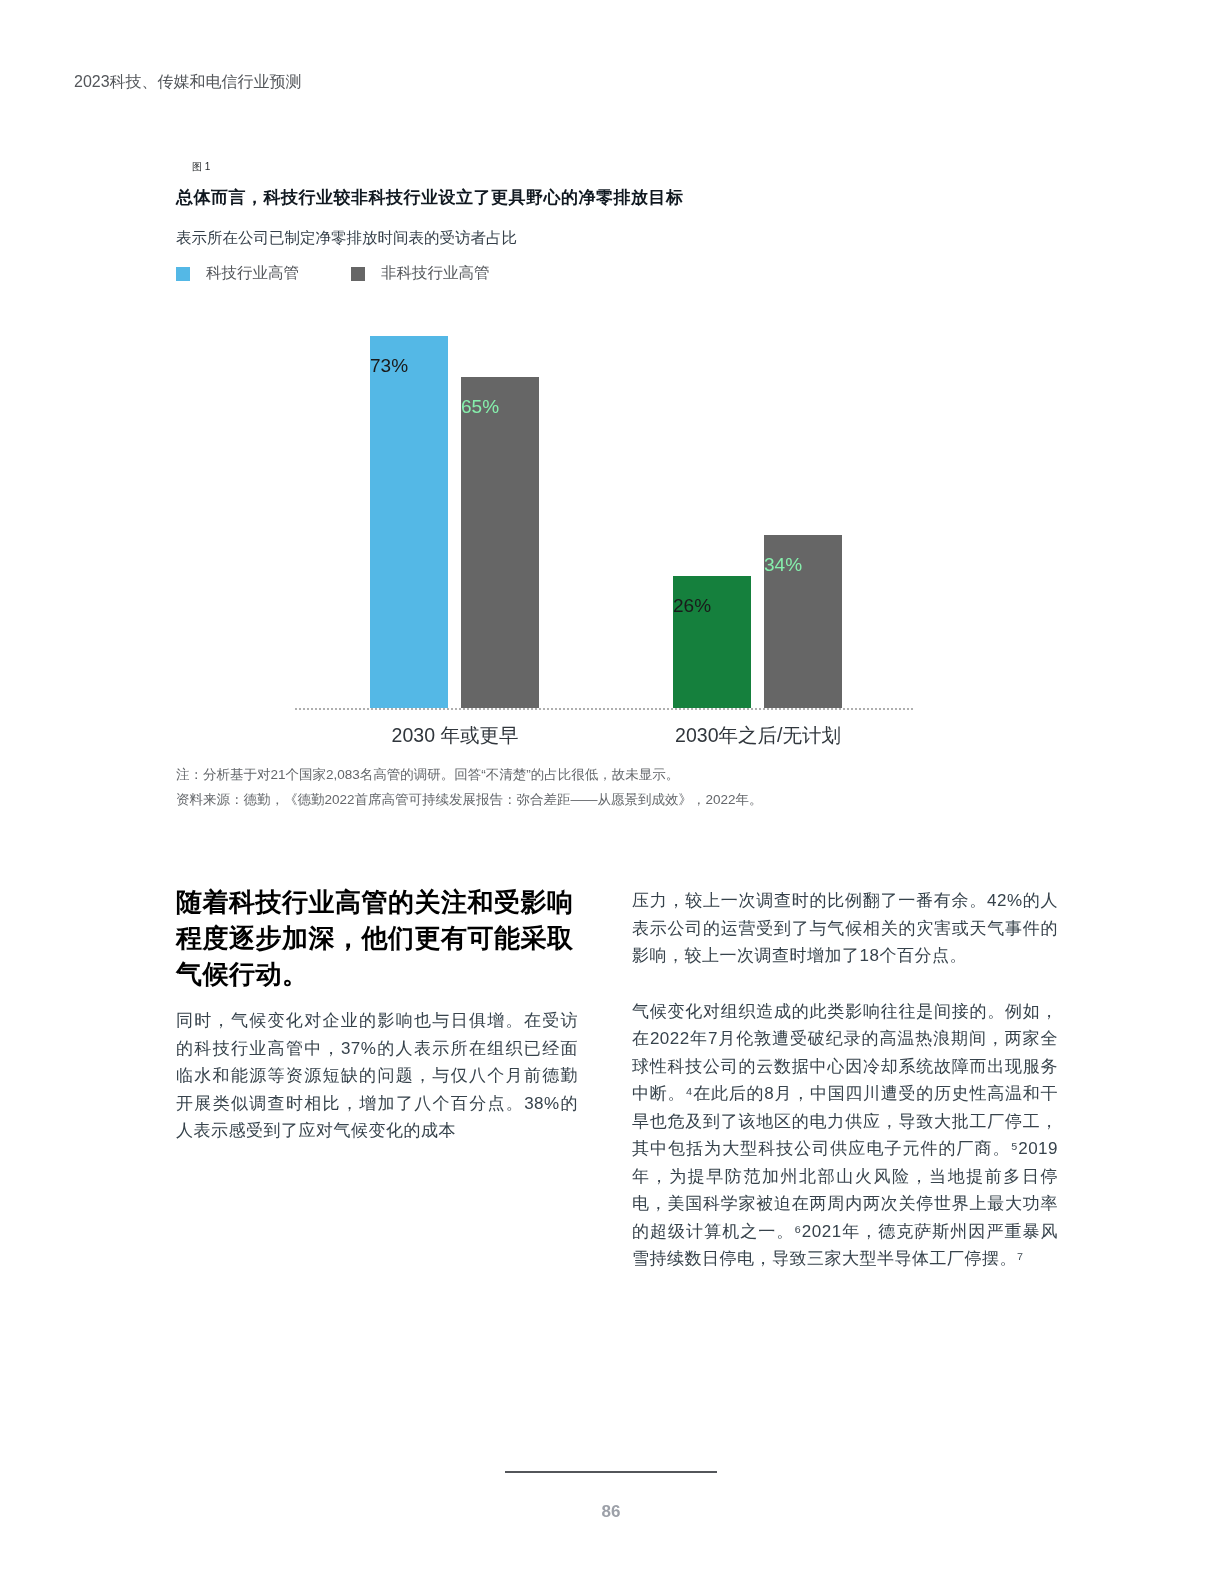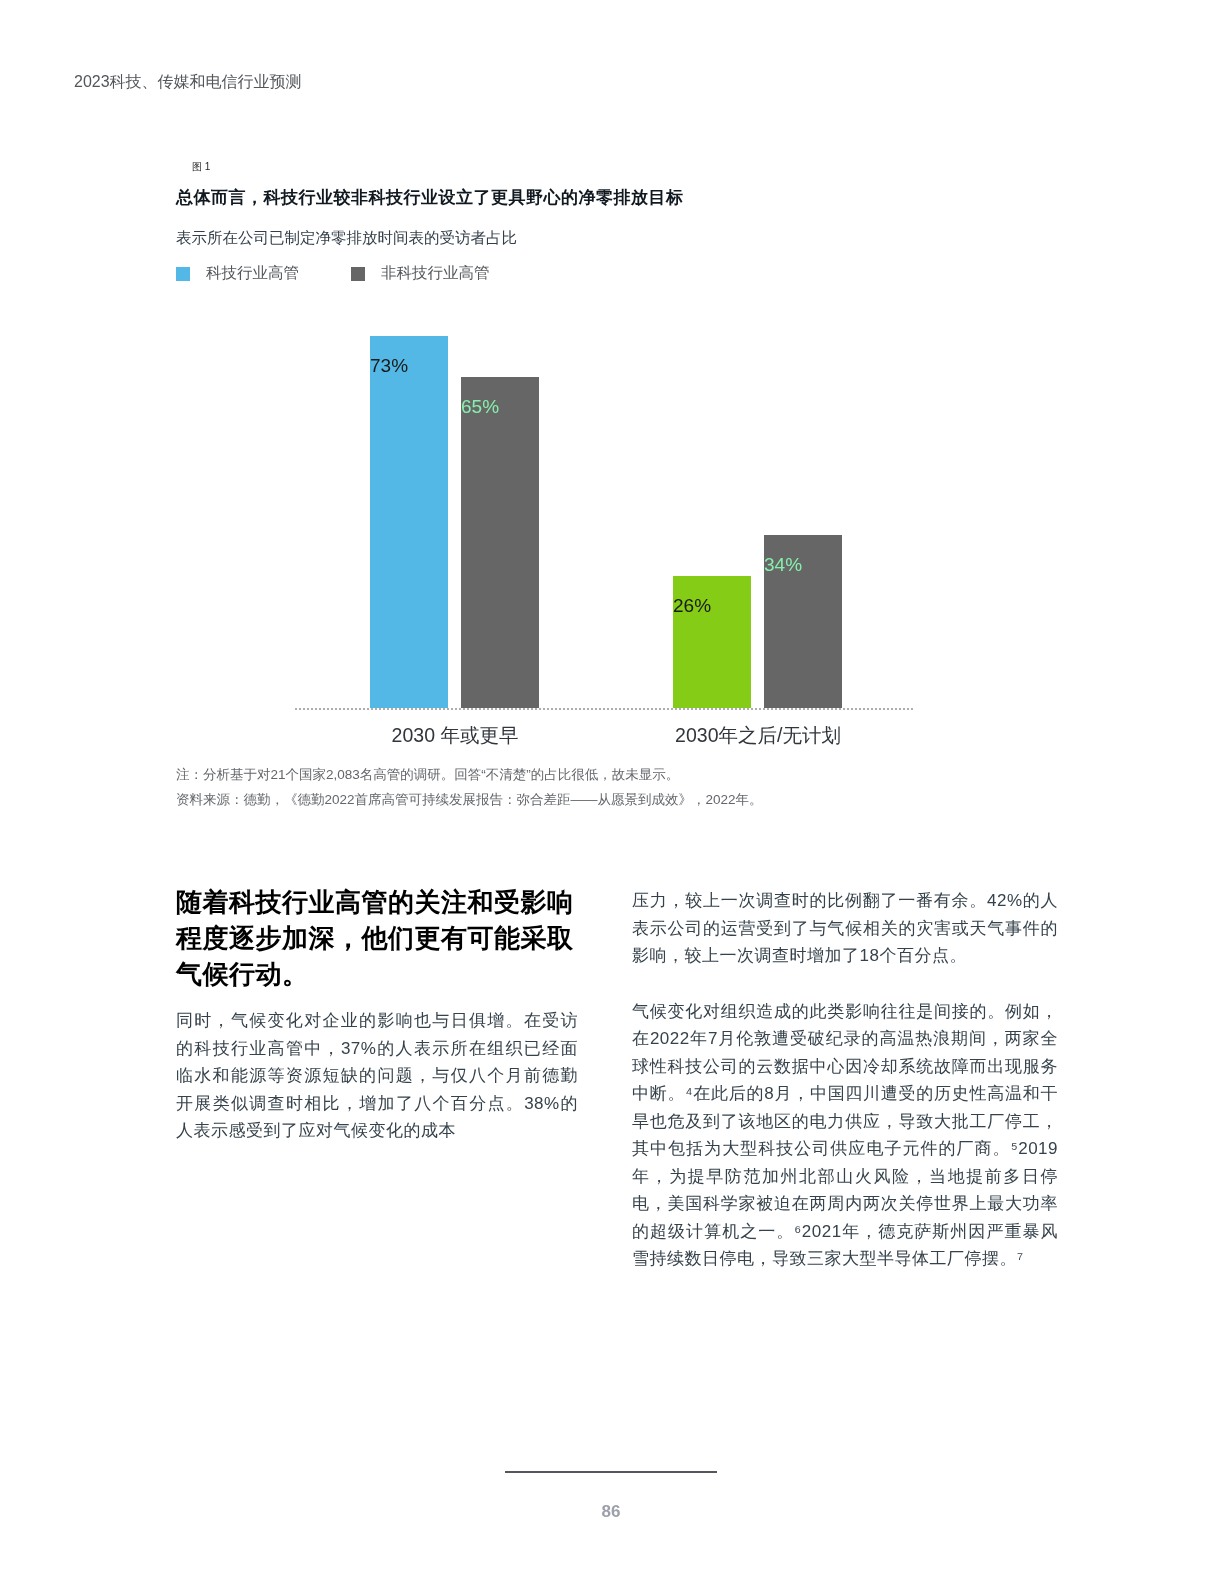--- a/index.html
+++ b/index.html
@@ -71,21 +71,21 @@
 <div class="abs plot">
     <div class="bar-group" style="left: 75px;">
       <div class="bar" style="height: 372px; background: rgb(84, 184, 230);">
         <div class="bar-label">73%</div>
       </div>
       <div class="bar" style="height: 331px; background: rgb(102, 102, 102);">
         <div class="bar-label light">65%</div>
       </div>
     </div>
     <div class="bar-group" style="left: 378px;">
-      <div class="bar" style="height: 132px; background: #84cc16;">
+      <div class="bar" style="height: 132px; background: #15803d;">
         <div class="bar-label">26%</div>
       </div>
       <div class="bar" style="height: 173px; background: rgb(102, 102, 102);">
         <div class="bar-label light">34%</div>
       </div>
     </div>
   </div>
 <div class="abs x-axis">
     <div class="x-label" style="left: 75px;">2030 年或更早</div>
     <div class="x-label" style="left: 378px;">2030年之后/无计划</div>

